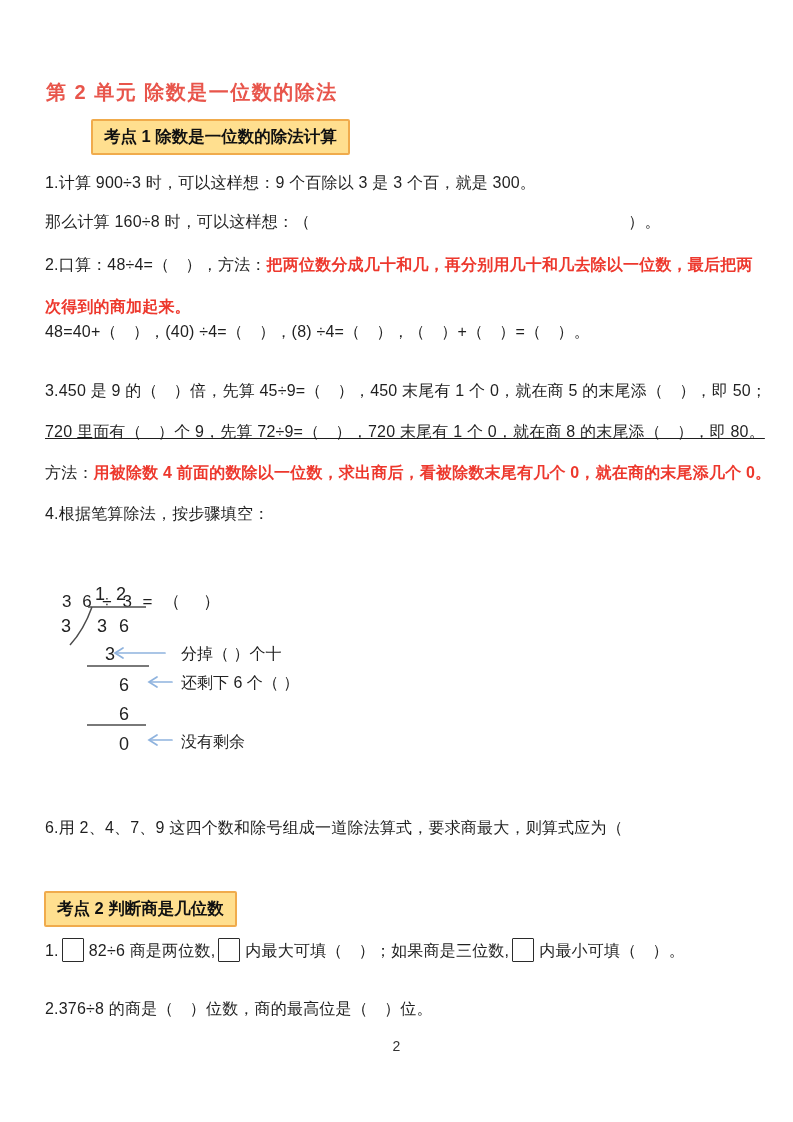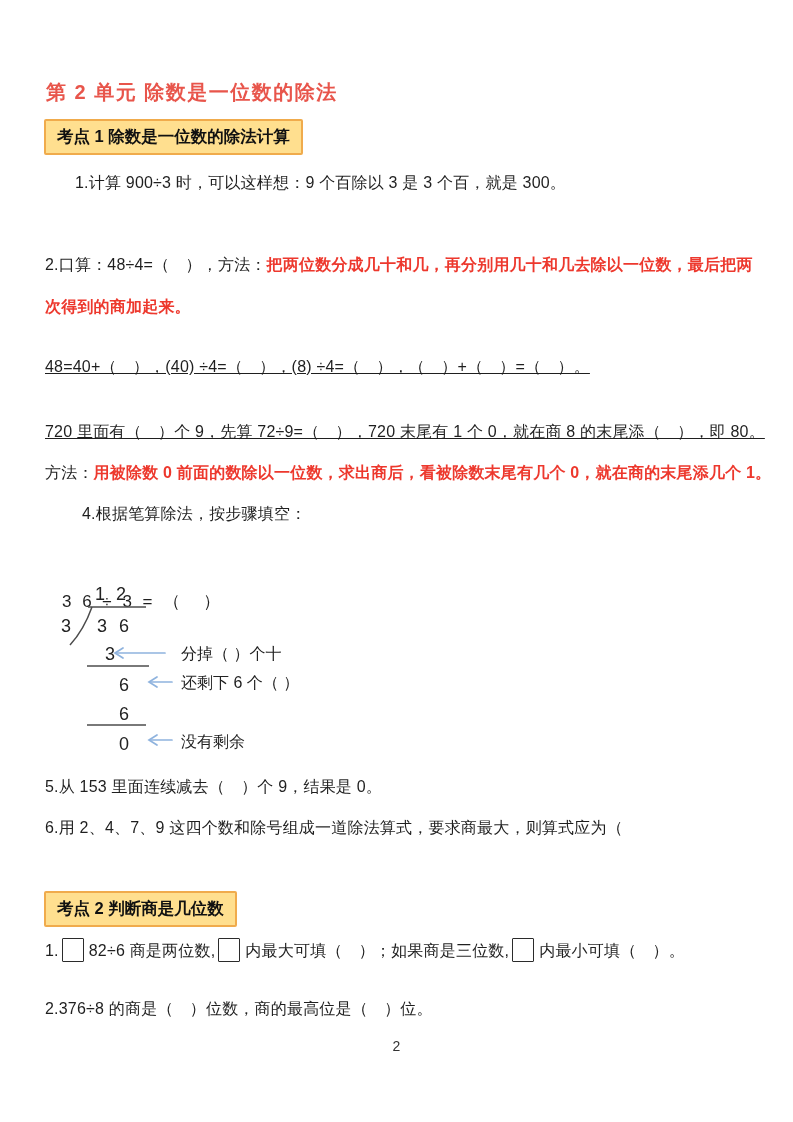--- a/index.html
+++ b/index.html
@@ -75,43 +75,47 @@
     text-align:center;font-size:14px;color:#333;
   }
 </style>
 </head>
 <body>
 
 <div class="page">
 
   <div class="doc-title">第 2 单元 除数是一位数的除法</div>
 
-  <div class="kaodian" style="top:119px;">
+  <div class="kaodian" style="top:119px;margin-left:47px;">
     <span>考点 1 除数是一位数的除法计算</span>
   </div>
 
-  <div class="line" style="top:172px;margin-left:30px;">1.计算 900÷3 时，可以这样想：9 个百除以 3 是 3 个百，就是 300。</div>
+  <div class="line" style="top:172px;">1.计算 900÷3 时，可以这样想：9 个百除以 3 是 3 个百，就是 300。</div>
 
+  <div class="line" style="top:211px;">
+    <span>那么计算 160÷8 时，可以这样想：（</span><span class="gap gap-wide"></span><span>）。</span>
+  </div>
 
   <div class="line" style="top:254px;">
     <span>2.口算：48÷4=（　），方法：</span><span class="red">把两位数分成几十和几，再分别用几十和几去除以一位数，最后把两</span>
   </div>
 
   <div class="line red" style="top:296px;">次得到的商加起来。</div>
 
-  <div class="line" style="top:356px;text-decoration:underline;">48=40+（　），(40) ÷4=（　），(8) ÷4=（　），（　）+（　）=（　）。</div>
+  <div class="line" style="top:321px;">48=40+（　），(40) ÷4=（　），(8) ÷4=（　），（　）+（　）=（　）。</div>
 
+  <div class="line" style="top:380px;">3.450 是 9 的（　）倍，先算 45÷9=（　），450 末尾有 1 个 0，就在商 5 的末尾添（　），即 50；</div>
 
   <div class="line" style="top:421px;text-decoration:underline;">720 里面有（　）个 9，先算 72÷9=（　），720 末尾有 1 个 0，就在商 8 的末尾添（　），即 80。</div>
 
   <div class="line" style="top:462px;">
-    <span>方法：</span><span class="red">用被除数 0 前面的数除以一位数，求出商后，看被除数末尾有几个 0，就在商的末尾添几个 1。</span>
+    <span>方法：</span><span class="red">用被除数 4 前面的数除以一位数，求出商后，看被除数末尾有几个 0，就在商的末尾添几个 0。</span>
   </div>
 
-  <div class="line" style="top:503px;margin-left:37px;">4.根据笔算除法，按步骤填空：</div>
+  <div class="line" style="top:503px;">4.根据笔算除法，按步骤填空：</div>
 
   <div class="expr">3 6 ÷ 3 = （　）</div>
 
   <svg class="divsvg" width="420" height="190" viewBox="0 0 420 190">
 
     <text class="dg" x="50" y="24">1</text>
     <text class="dg" x="71" y="24">2</text>
 
     <line class="dline" x1="43" y1="31" x2="101" y2="31"></line>
     <path class="dline" d="M47,31 C42,45 36,57 25,69"></path>
@@ -133,21 +137,20 @@
 
     <text class="dg" x="74" y="144">6</text>
     <line class="dline" x1="42" y1="149" x2="101" y2="149"></line>
 
     <text class="dg" x="74" y="174">0</text>
     <line class="arrow" x1="105" y1="164" x2="127" y2="164"></line>
     <polyline class="arrow" points="112,159 104,164 112,169"></polyline>
     <text class="dlabel" x="136" y="171">没有剩余</text>
   </svg>
 
-  <div class="line" style="top:776px;">5.从 153 里面连续减去（　）个 9，结果是 0。</div>
 
   <div class="line" style="top:817px;">
     <span>6.用 2、4、7、9 这四个数和除号组成一道除法算式，要求商最大，则算式应为（</span><span class="gap gap-mid"></span>
   </div>
 
   <div class="kaodian" style="top:891px;">
     <span>考点 2 判断商是几位数</span>
   </div>
 
   <div class="line" style="top:938px;">

